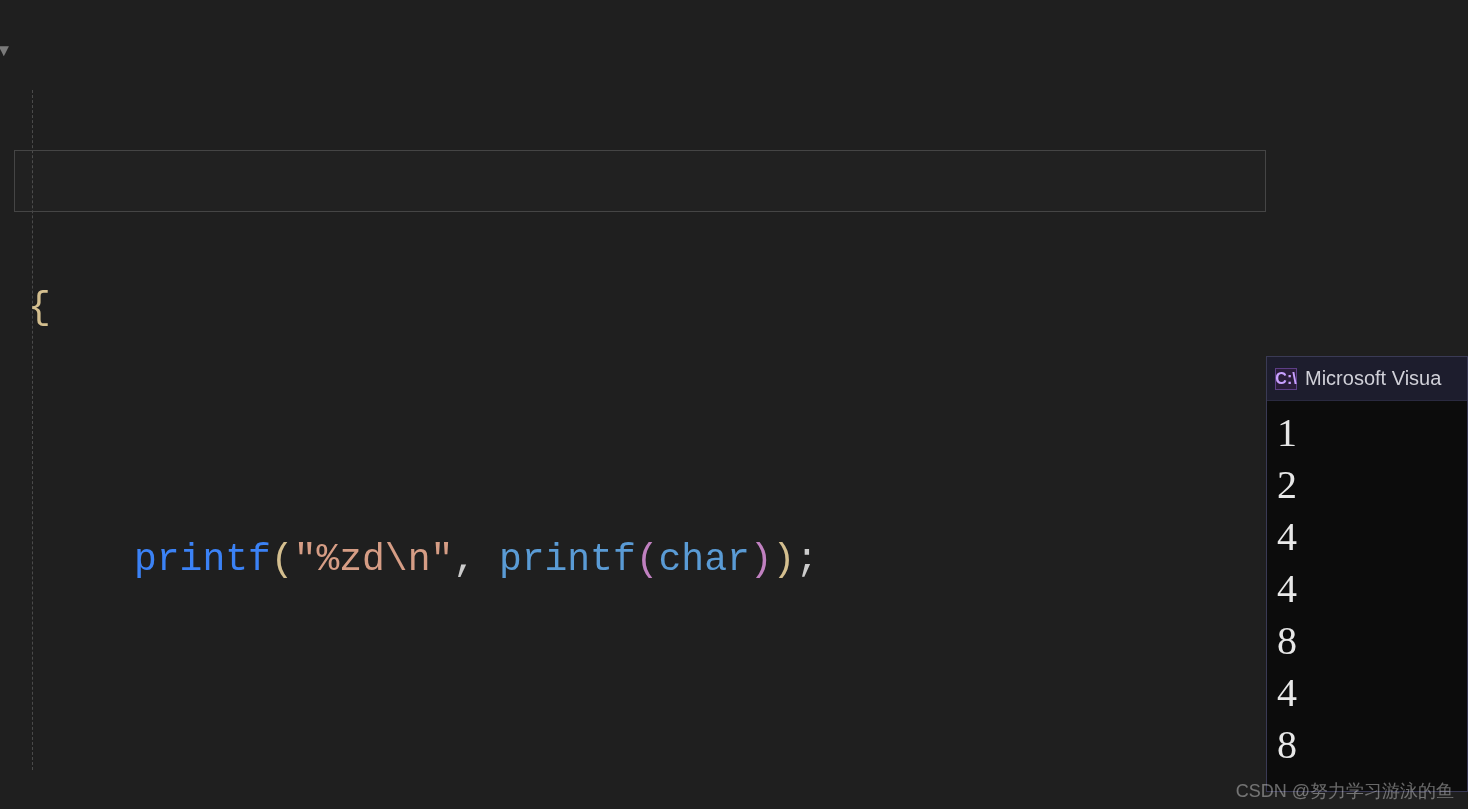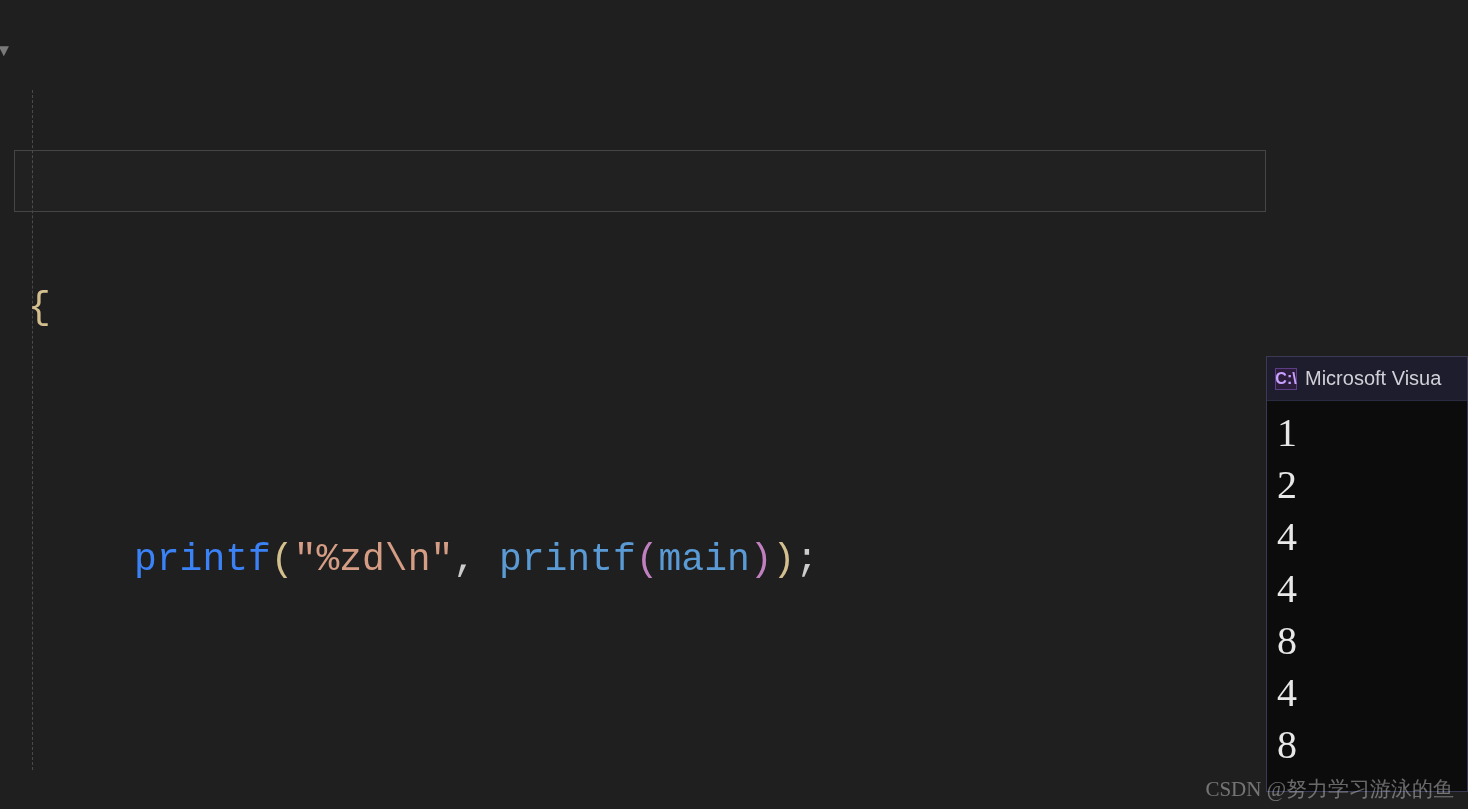--- a/index.html
+++ b/index.html
@@ -110,42 +110,42 @@
   }
   .output-body {
     padding:6px 8px 0 10px;
     line-height:52px;
   }
 
   
   .watermark {
     position:absolute;
     right:14px; bottom:6px;
-    font-family:Liberation Serif, serif;
-    font-size:21px;
+    font-family:Liberation Sans, sans-serif;
+    font-size:18px;
     color:rgba(255,255,255,0.38);
     pointer-events:none;
   }
 </style>
 </head>
 <body>
 
 <div class="editor">
   <div class="gutter">
     <span class="fold-chevron">▾</span>
   </div>
   <div class="guide"></div>
   <div class="curline"></div>
 
   <div class="code">
     
     
     <span class="line"><span class="brace">{</span></span>
     
-    <span class="line"><span class="ind"></span><span class="fn">printf</span><span class="paren0">(</span><span class="str">"%zd\n"</span><span class="punc">, </span><span class="kw">printf</span><span class="paren1">(</span><span class="type">main</span><span class="paren1">)</span><span class="paren0">)</span><span class="punc">;</span></span>
+    <span class="line"><span class="ind"></span><span class="fn">printf</span><span class="paren0">(</span><span class="str">"%zd\n"</span><span class="punc">, </span><span class="kw">printf</span><span class="paren1">(</span><span class="type">char</span><span class="paren1">)</span><span class="paren0">)</span><span class="punc">;</span></span>
     
     
     
     
     
     
     
     
     
     

